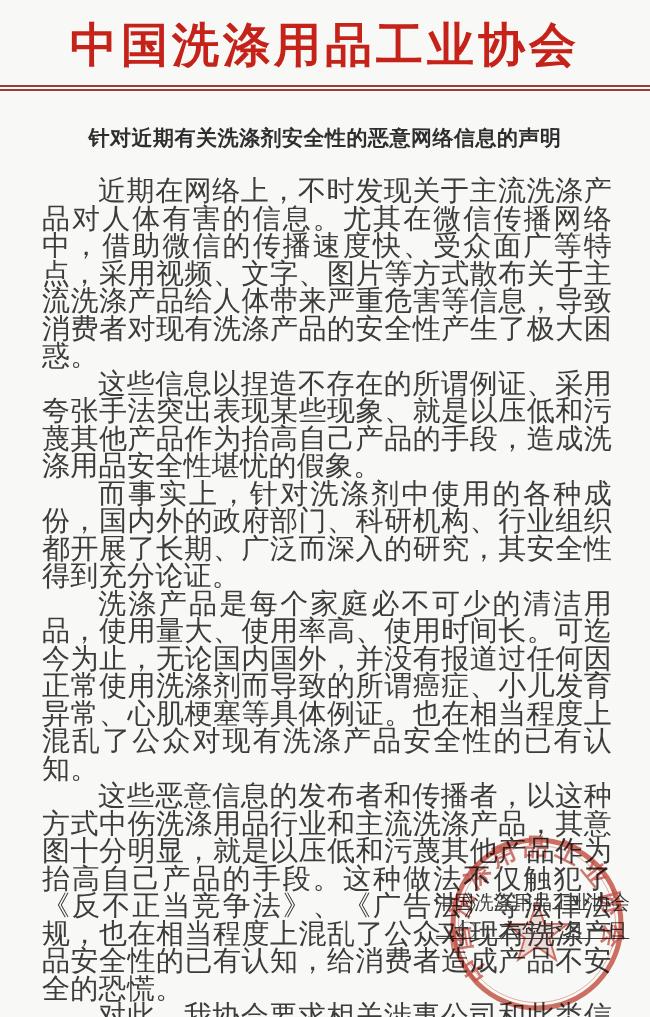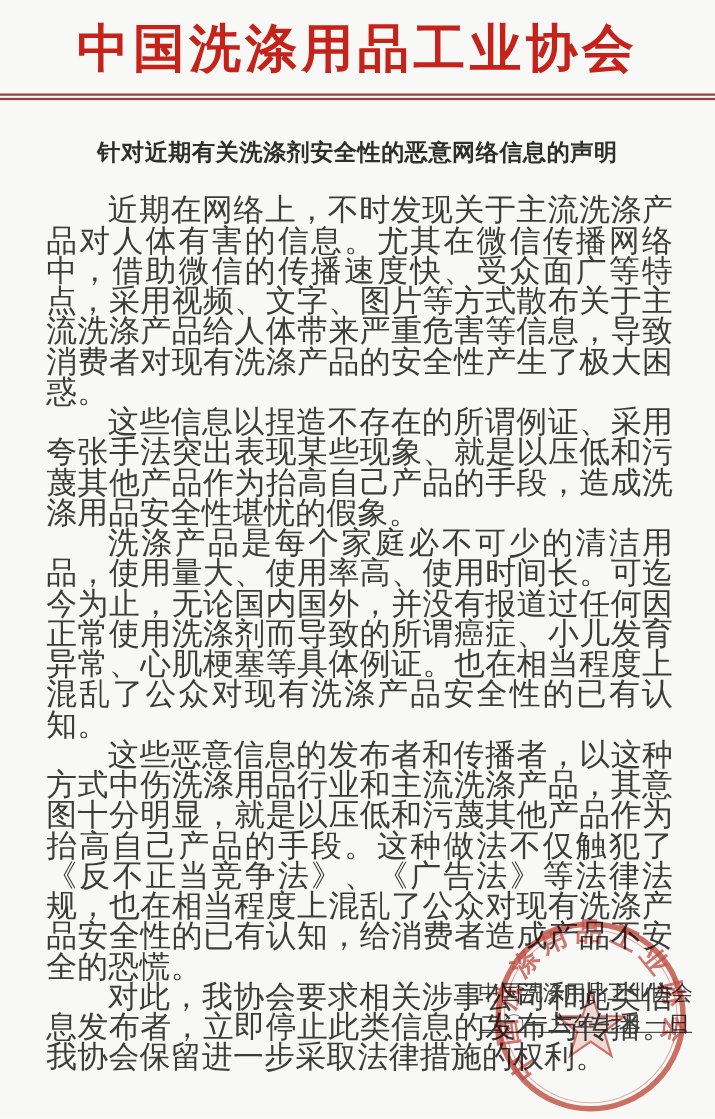--- a/index.html
+++ b/index.html
@@ -93,20 +93,21 @@
 <div class="masthead">
   <div class="masthead-org">中国洗涤用品工业协会</div>
 </div>
 <div class="masthead-rule"></div>
 
 <div class="doc-title">针对近期有关洗涤剂安全性的恶意网络信息的声明</div>
 
 <div class="doc-body">
   <p>近期在网络上，不时发现关于主流洗涤产品对人体有害的信息。尤其在微信传播网络中，借助微信的传播速度快、受众面广等特点，采用视频、文字、图片等方式散布关于主流洗涤产品给人体带来严重危害等信息，导致消费者对现有洗涤产品的安全性产生了极大困惑。</p>
   <p>这些信息以捏造不存在的所谓例证、采用夸张手法突出表现某些现象、就是以压低和污蔑其他产品作为抬高自己产品的手段，造成洗涤用品安全性堪忧的假象。</p>
+  <p>而事实上，针对洗涤剂中使用的各种成份，国内外的政府部门、科研机构、行业组织都开展了长期、广泛而深入的研究，其安全性得到充分论证。</p>
   <p>洗涤产品是每个家庭必不可少的清洁用品，使用量大、使用率高、使用时间长。可迄今为止，无论国内国外，并没有报道过任何因正常使用洗涤剂而导致的所谓癌症、小儿发育异常、心肌梗塞等具体例证。也在相当程度上混乱了公众对现有洗涤产品安全性的已有认知。</p>
   <p>这些恶意信息的发布者和传播者，以这种方式中伤洗涤用品行业和主流洗涤产品，其意图十分明显，就是以压低和污蔑其他产品作为抬高自己产品的手段。这种做法不仅触犯了《反不正当竞争法》、《广告法》等法律法规，也在相当程度上混乱了公众对现有洗涤产品安全性的已有认知，给消费者造成产品不安全的恐慌。</p>
   <p>对此，我协会要求相关涉事公司和此类信息发布者，立即停止此类信息的发布与传播。我协会保留进一步采取法律措施的权利。</p>
 </div>
 
 <div class="signature">
   <div class="sig-org">中国洗涤用品工业协会</div>
   <div class="sig-date">二〇一六年七月一日</div>
 </div>
 

